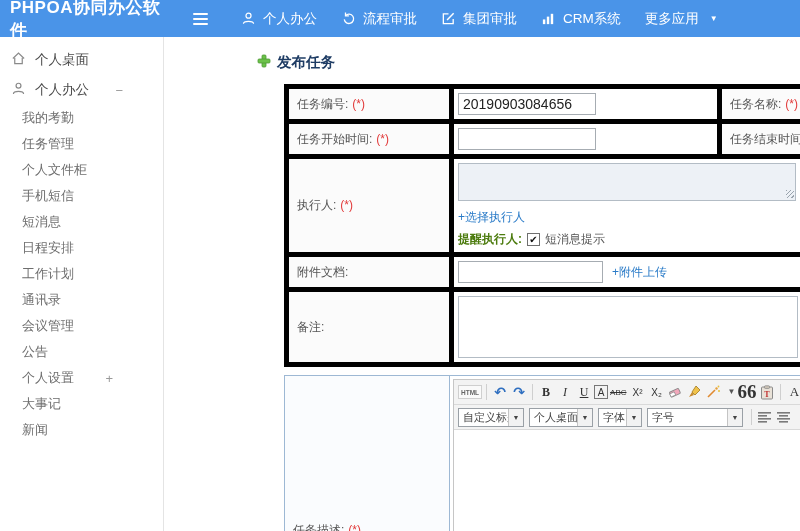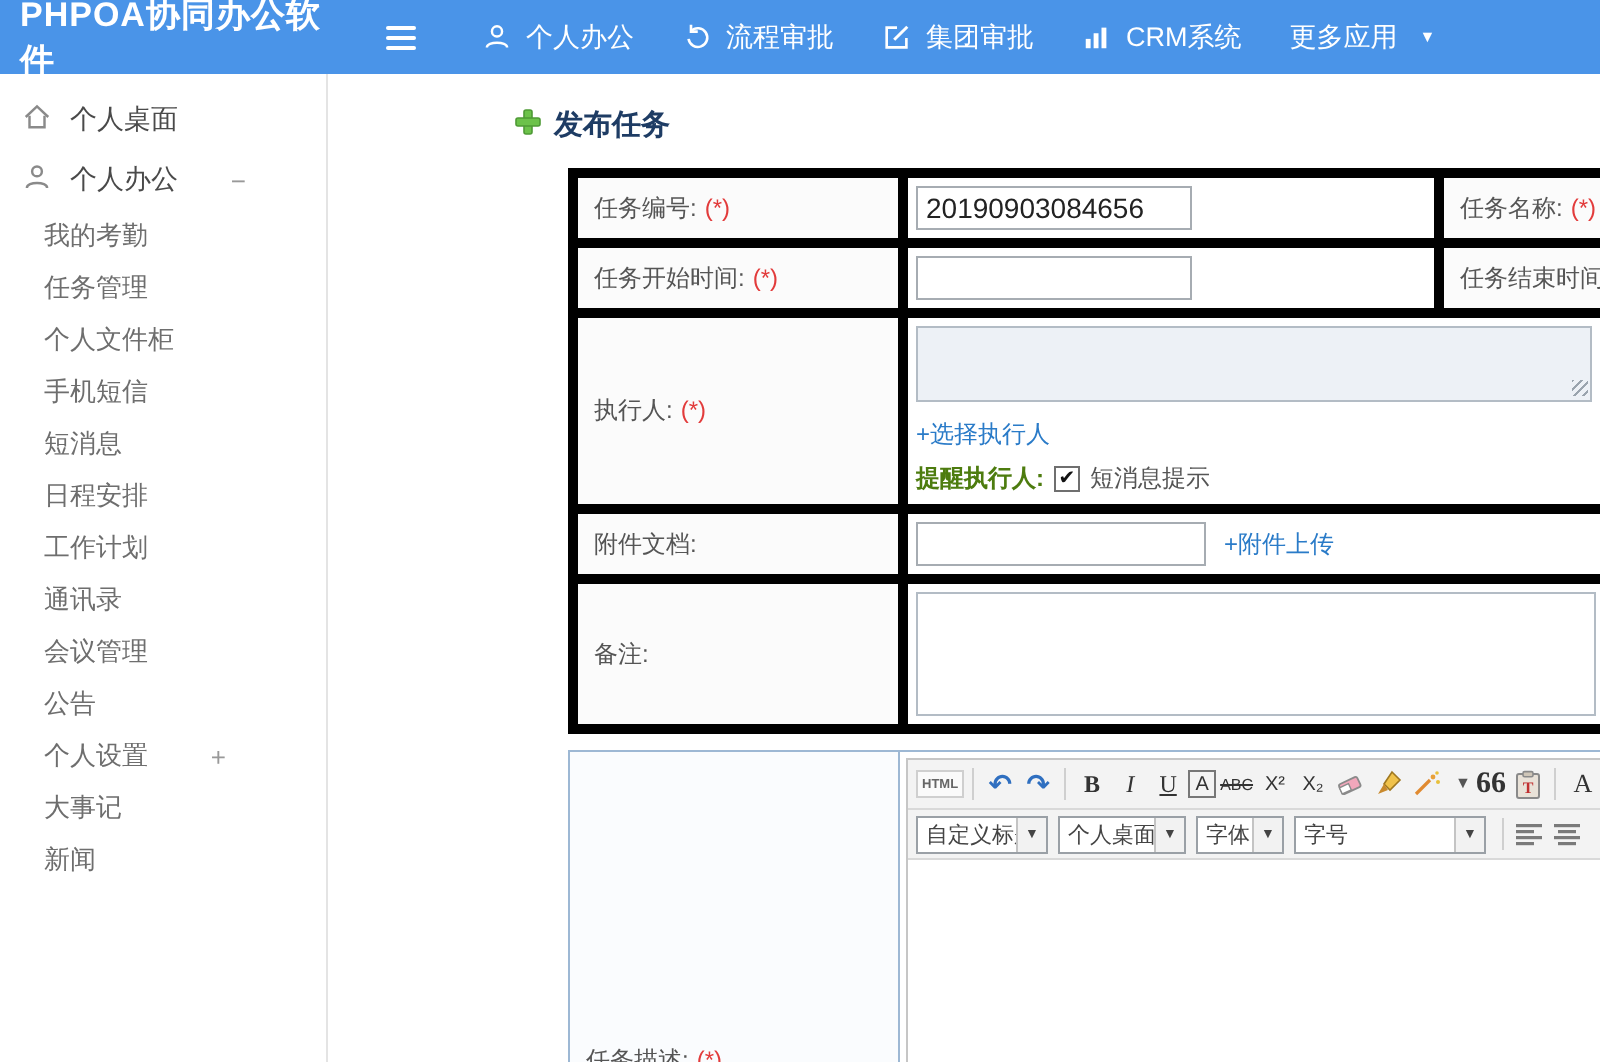--- a/index.html
+++ b/index.html
@@ -66,21 +66,21 @@
   .tb-btn { min-width:18px; height:19px; display:inline-flex; align-items:center;
     justify-content:center; font-size:12px; color:#333; cursor:pointer; padding:0 1px; }
   .tb-html { font-size:6.5px; font-weight:bold; color:#666; border:1px solid #cfcfcf;
     background:#fafafa; padding:1px 2px; height:14px; }
   .tb-undo { color:#2f6fc0; font-size:14px; font-weight:bold; }
   .tb-b { font-weight:bold; font-family:"Liberation Serif",serif; }
   .tb-i { font-style:italic; font-family:"Liberation Serif",serif; }
   .tb-u { text-decoration:underline; font-family:"Liberation Serif",serif; }
   .tb-boxa { border:1px solid #777; font-size:10px; height:14px; min-width:14px; }
   .tb-abc { font-size:8px; text-decoration:line-through; letter-spacing:0; }
-  .tb-quote { font-family:"Liberation Serif",serif; font-weight:bold; font-size:15px;text-align:right; }
+  .tb-quote { font-family:"Liberation Serif",serif; font-weight:bold; font-size:19px;text-align:right; }
   .sep { width:1px; height:16px; background:#cfcfcf; margin:0 3px; flex:none; }
   .combo { border:1px solid #9aa0a6; background:#fff; height:19px; display:flex;
     align-items:center; font-size:11px; color:#444; cursor:pointer; margin-right:4px; }
   .combo .c-label { padding:0 4px; flex:1; white-space:nowrap; overflow:hidden; }
   .combo .c-btn { width:15px; height:100%; border-left:1px solid #c4c4c4; display:flex;
     align-items:center; justify-content:center; font-size:7px; color:#444; background:#f2f2f2; }
   .ed-body { height:250px; background:#fff; }
 </style>
 </head>
 <body>

